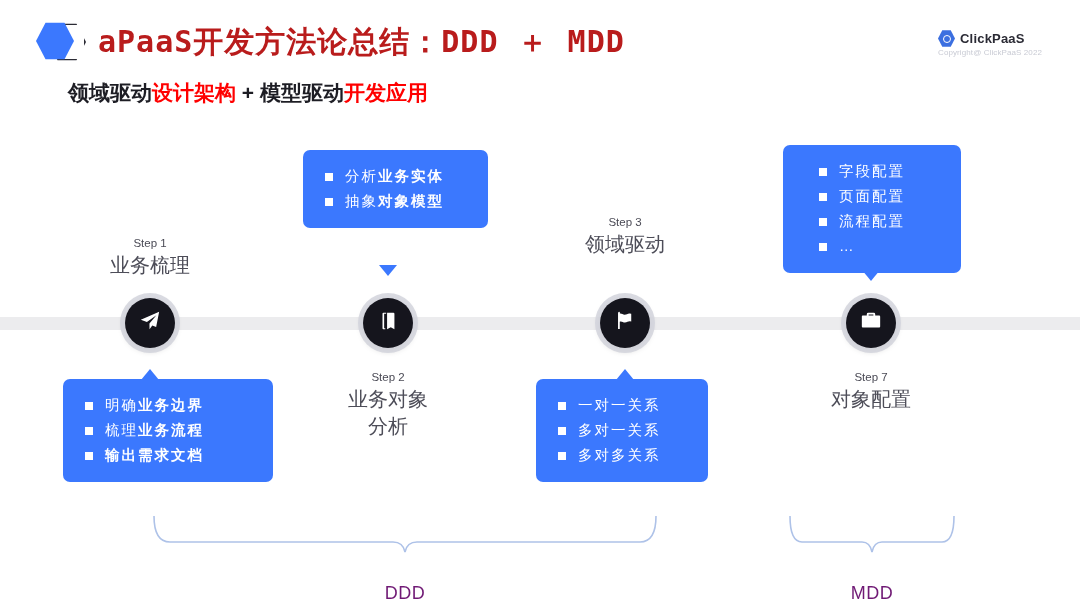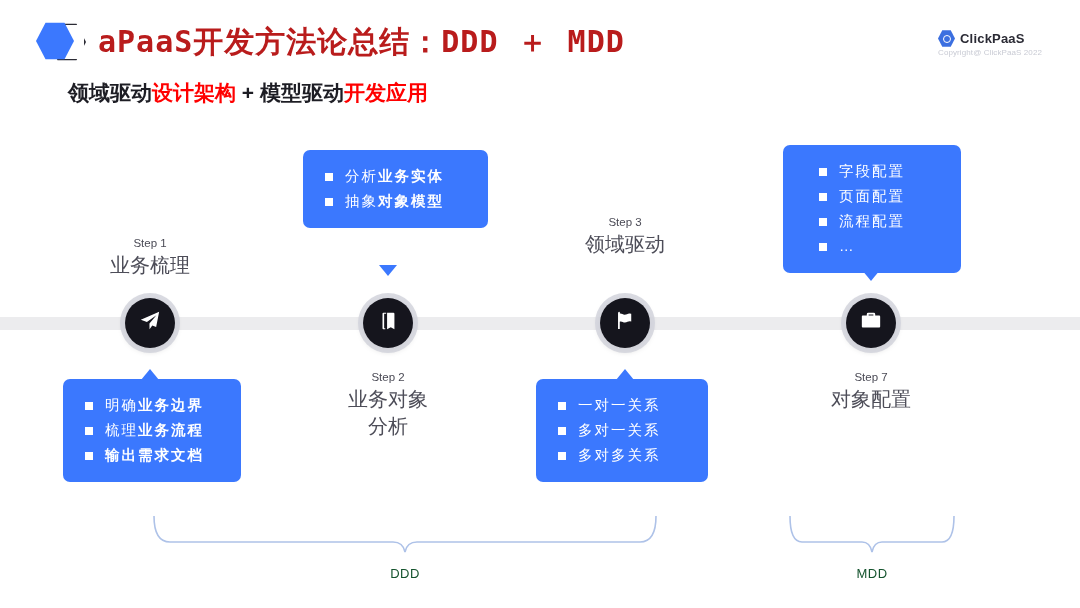--- a/index.html
+++ b/index.html
@@ -105,22 +105,22 @@
     position: absolute; width: 0; height: 0;
     border-left: 9px solid transparent; border-right: 9px solid transparent;
   }
   .tail-down { border-top: 11px solid #3b78fe; }
   .tail-up { border-bottom: 11px solid #3b78fe; }
 
   
   .bracket { position: absolute; }
   .bracket svg { display: block; }
   .group-label {
-    position: absolute; text-align: center; font-size: 13px; color: #14532d;
-    letter-spacing: .5px; white-space: nowrap;
+    position: absolute; text-align: center; font-size: 18px; color: #701a75;
+    letter-spacing: .5px; white-space: nowrap; margin-top: 17px;
   }
 </style>
 </head>
 <body>
 
 <div class="header">
 
   <div class="logo-mark">
     <div class="hex-outline"></div>
     <div class="hex-fill"></div>
@@ -187,21 +187,21 @@
   <div class="step-num">Step 3</div>
   <div class="step-name">领域驱动</div>
 </div>
 
 <div class="step-label" style="left:811px; top:369px; width:120px;">
   <div class="step-num">Step 7</div>
   <div class="step-name">对象配置</div>
 </div>
 
 <div class="tail-up" style="left:141px; top:369px;"></div>
-<div class="callout" style="left:63px; top:379px; width:178px;">
+<div class="callout" style="left:63px; top:379px; width:210px;">
   <div class="li">
     <span class="bullet"></span>
     <span class="li-text"><span>明确</span><b>业务边界</b></span>
   </div>
   <div class="li">
     <span class="bullet"></span>
     <span class="li-text"><span>梳理</span><b>业务流程</b></span>
   </div>
   <div class="li">
     <span class="bullet"></span>

